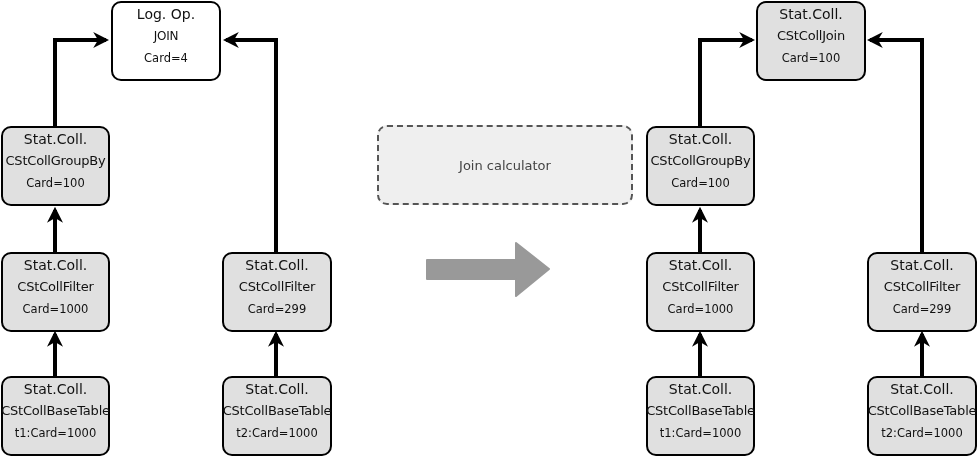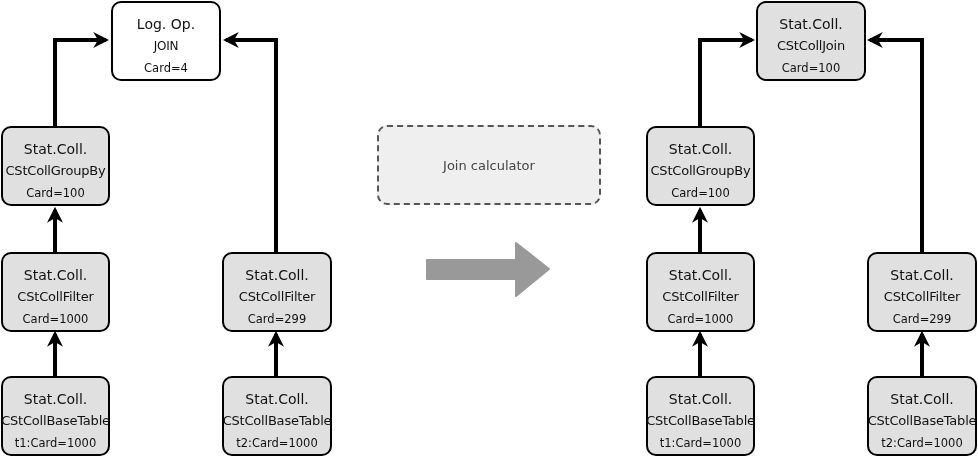--- a/index.html
+++ b/index.html
@@ -1,27 +1,27 @@
 <!DOCTYPE html>
 <html><head>
 <meta charset="utf-8">
 <style>
   html, body { margin: 0; padding: 0; background: #ffffff; }
   body { width: 978px; height: 457px; position: relative; overflow: hidden;
          font-family: "DejaVu Sans", sans-serif; }
   svg.wires { position: absolute; left: 0; top: 0; width: 978px; height: 457px; }
   .node { position: absolute; box-sizing: border-box; border: 2.5px solid #000;
           border-radius: 10px; background: #e0e0e0; display: flex; flex-direction: column;
-          align-items: center; justify-content: flex-end; text-align: center; color: #111; }
+          align-items: center; justify-content: flex-start; text-align: center; color: #111; }
   .node.white { background: #ffffff; }
   .node .l1 { font-size: 14px; line-height: 22px; }
   .node .l2 { font-size: 13px; line-height: 22px; letter-spacing: -0.2px; white-space: nowrap; }
   .node .l3 { font-size: 11.5px; line-height: 22px; }
   .node.white .l2 { font-size: 12px; }
-  .calc { position: absolute; left: 377px; top: 125px; width: 224px; height: 80px;
+  .calc { position: absolute; left: 377px; top: 125px; width: 256px; height: 80px;
           box-sizing: border-box; border: 2px dashed #555; border-radius: 10px;
           background: #efefef; display: flex; flex-direction: column; align-items: center;
           justify-content: center; color: #444; font-size: 13px; line-height: 23px; white-space: nowrap; }
 </style>
 </head>
 <body>
 
 <svg class="wires" viewBox="0 0 978 457">
   <defs>
     <marker id="ah" viewBox="0 0 10 10" refX="8" refY="5" markerWidth="4" markerHeight="4" orient="auto">

